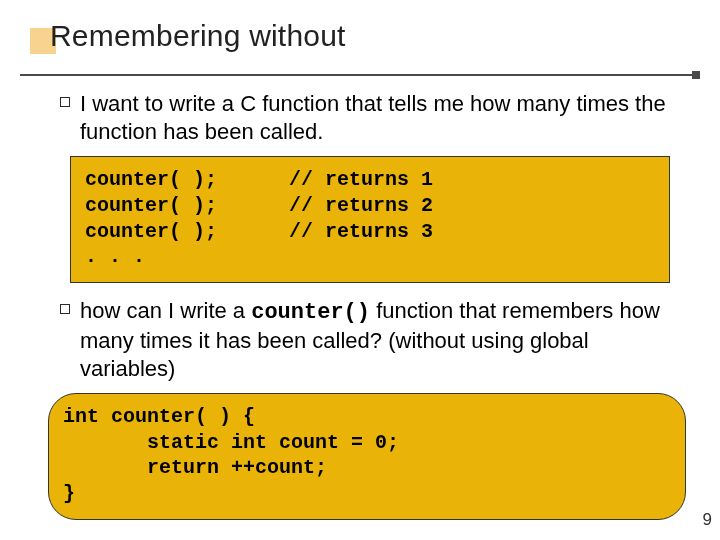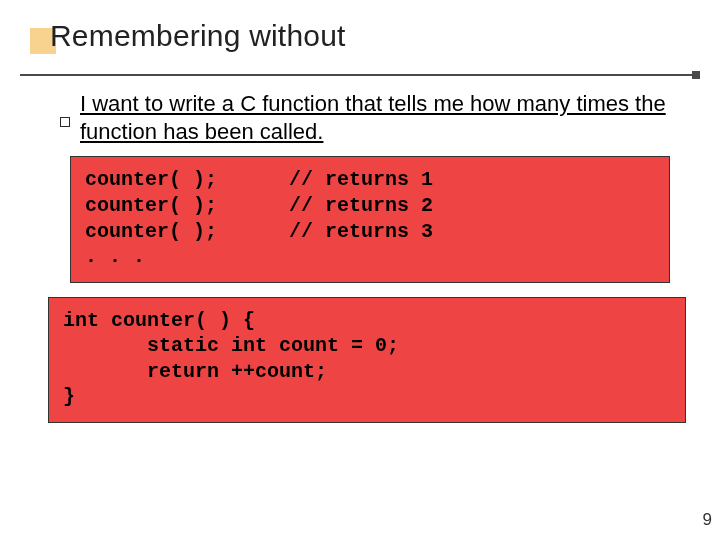--- a/index.html
+++ b/index.html
@@ -57,52 +57,51 @@
     background: #4a4a4a;
   }
   .body {
     position: absolute;
     top: 90px;
     left: 60px;
     right: 40px;
   }
   .bullet-row {
     display: flex;
-    align-items: center;
+    align-items: flex-start;
     gap: 10px;
     margin-bottom: 10px;
-    text-decoration: underline;
   }
   .sq-bullet {
     flex: 0 0 auto;
     width: 10px;
     height: 10px;
     border: 1.5px solid #2a2a2a;
     margin-top: 7px;
     position: relative;
   }
   .bullet-text {
     font-size: 22px;
     line-height: 1.28;
     color: #000;
   }
   .codebox {
     border: 1px solid #333;
-    background: #ef4444;
+    background: #eab308;
     padding: 10px 14px 12px 14px;
     font-family: "Courier New", Courier, monospace;
     font-size: 20px;
     font-weight: bold;
     line-height: 1.28;
     color: #000;
     white-space: pre;
     margin: 6px 0 14px 0;
   }
   .codebox.block1 { margin-left: 10px; margin-right: 10px; }
-  .codebox.block2 { margin-left: -12px; margin-right: -6px; }
+  .codebox.block2 { margin-left: -12px; margin-right: -6px; border-radius: 28px; }
   .codeinline {
     font-family: "Courier New", Courier, monospace;
     font-weight: bold;
   }
   .para2-in1 { display: inline; }
   .para2-in2 { display: inline; }
   .para2-in3 { display: inline; }
   .pagenum {
     position: absolute;
     right: 8px;
@@ -127,20 +126,26 @@
     <div class="bullet-row">
       <span class="sq-bullet"></span>
       <span class="bullet-text">I want to write a C function that tells me how many times the function has been called.</span>
     </div>
 
     <div class="codebox block1">counter( );      // returns 1
 counter( );      // returns 2
 counter( );      // returns 3
 . . .</div>
 
+    <div class="bullet-row" style="margin-top:4px;">
+      <span class="sq-bullet"></span>
+      <span class="bullet-text">
+        <span class="para2-in1">how can I write a </span><span class="codeinline para2-in2">counter()</span><span class="para2-in3"> function that remembers how many times it has been called? (without using global variables)</span>
+      </span>
+    </div>
 
     <div class="codebox block2">int counter( ) {
        static int count = 0;
        return ++count;
 }</div>
 
   </div>
 
   <div class="pagenum">9</div>
 

